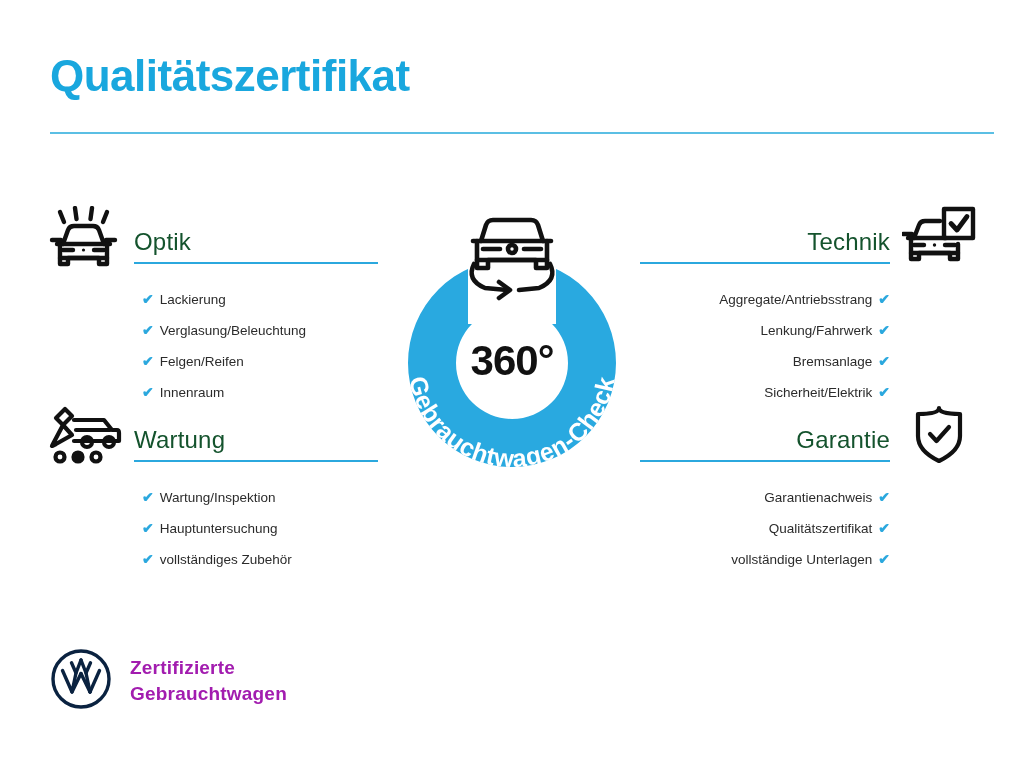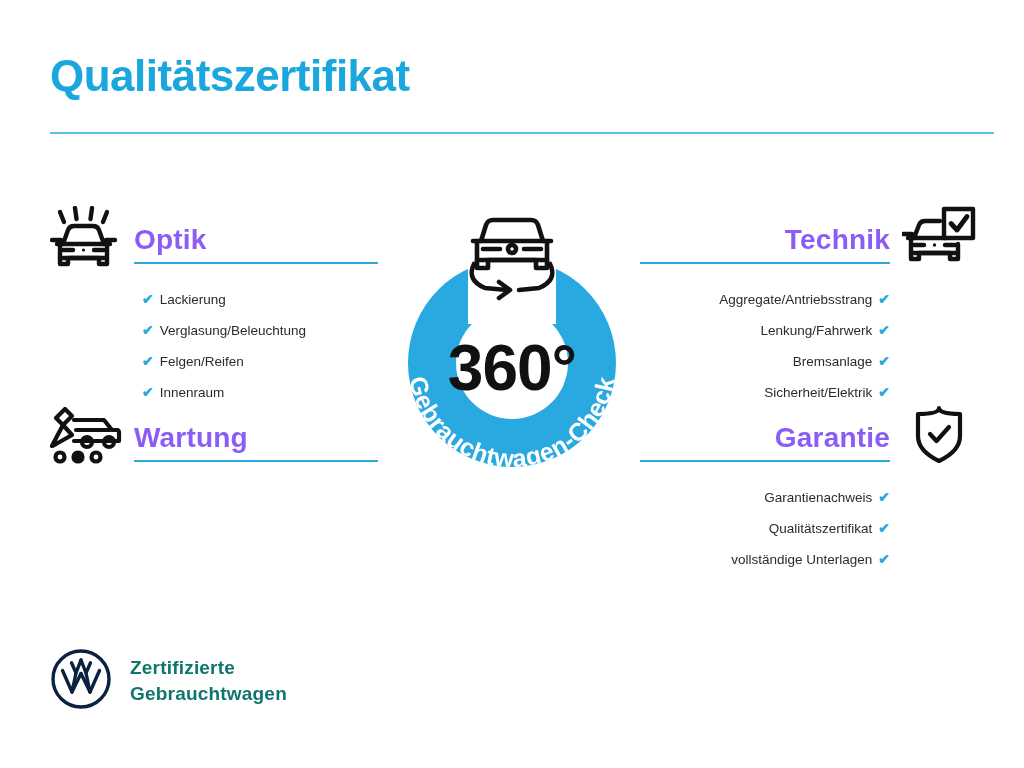--- a/index.html
+++ b/index.html
@@ -45,23 +45,23 @@
   .sec-technik  { left: 636px; top: 204px; width: 340px; }
   .sec-garantie { left: 636px; top: 402px; width: 340px; }
 
   .sec-head {
     position: relative;
     height: 68px;
   }
   .sec-title {
     position: absolute;
     bottom: 16px;
-    font-size: 28px;
-    font-weight: bold;
-    color: #8b5cf6;
+    font-size: 24px;
+    font-weight: normal;
+    color: #14532d;
     letter-spacing: 0.2px;
   }
   .sec-underline {
     position: absolute;
     bottom: 8px;
     height: 2px;
     background: #2BA8DE;
   }
 
   
@@ -101,27 +101,27 @@
     position: absolute;
     left: 373px;
     top: 198px;
     width: 278px;
     height: 292px;
   }
   #badge svg { display: block; }
   #badge-number {
     position: absolute;
     left: 0;
-    top: 15px;
+    top: 8px;
     width: 278px;
     height: 292px;
     display: flex;
     align-items: center;
     justify-content: center;
-    font-size: 64px;
+    font-size: 42px;
     font-weight: bold;
     color: #111111;
     letter-spacing: -1px;
     pointer-events: none;
     padding-top: 18px;
     box-sizing: border-box;
   }
 
   
   #vw-lockup {
@@ -129,21 +129,21 @@
     left: 50px;
     top: 648px;
     display: flex;
     align-items: center;
     gap: 18px;
   }
   #vw-words {
     font-size: 19px;
     font-weight: bold;
     line-height: 26px;
-    color: #0f766e;
+    color: #a21caf;
     letter-spacing: 0.2px;
   }
 </style>
 </head>
 <body>
 
 <div id="page-title">Qualitätszertifikat</div>
 <div id="title-rule"></div>
 
 <div class="section left sec-optik">
@@ -195,20 +195,25 @@
         <circle cx="61" cy="38" r="5"></circle>
 
         <circle cx="12" cy="53" r="4.5"></circle>
         <circle cx="30" cy="53" r="4.5" fill="#111"></circle>
         <circle cx="48" cy="53" r="4.5"></circle>
       </svg>
     </span>
     <span class="sec-title">Wartung</span>
     <span class="sec-underline"></span>
   </div>
+  <ul class="item-list">
+    <li><span class="check">✔</span><span>Wartung/Inspektion</span></li>
+    <li><span class="check">✔</span><span>Hauptuntersuchung</span></li>
+    <li><span class="check">✔</span><span>vollständiges Zubehör</span></li>
+  </ul>
 </div>
 
 <div class="section right sec-technik">
   <div class="sec-head">
     <span class="sec-icon">
       <svg width="74" height="66" viewBox="0 0 74 66" fill="none" stroke="#111" stroke-width="4.4" stroke-linecap="round" stroke-linejoin="round">
 
         <path d="M12 32 L17 19 Q18.5 15 23 15 L38 15"></path>
         <path d="M6 32 L44 32"></path>
         <path d="M9 32 L9 53 L17 53 L17 47 L48 47 L48 53 L56 53 L56 38"></path>

